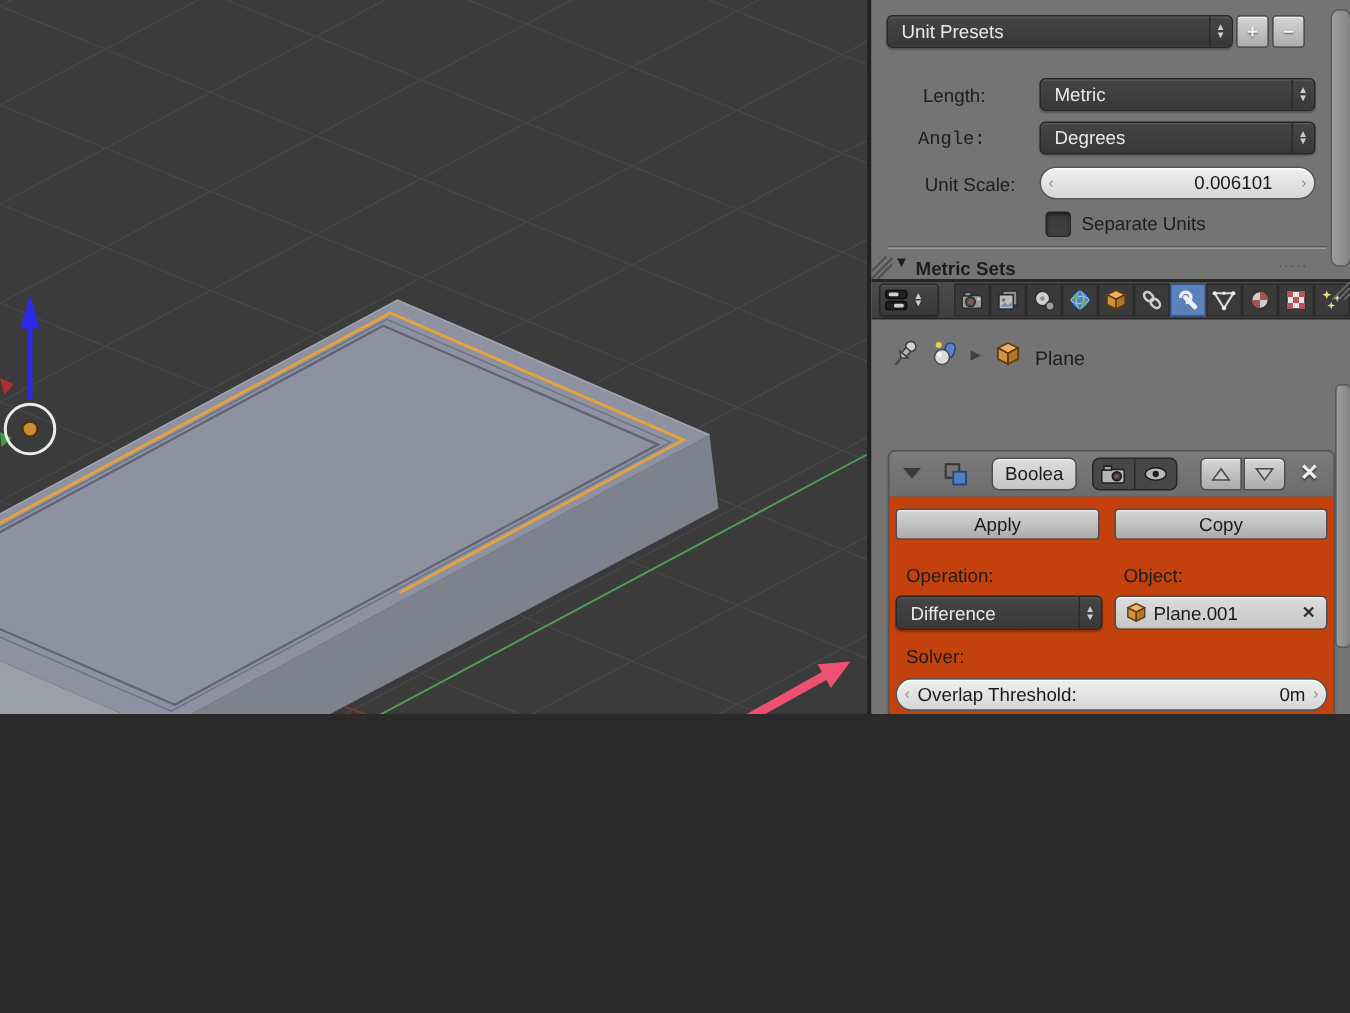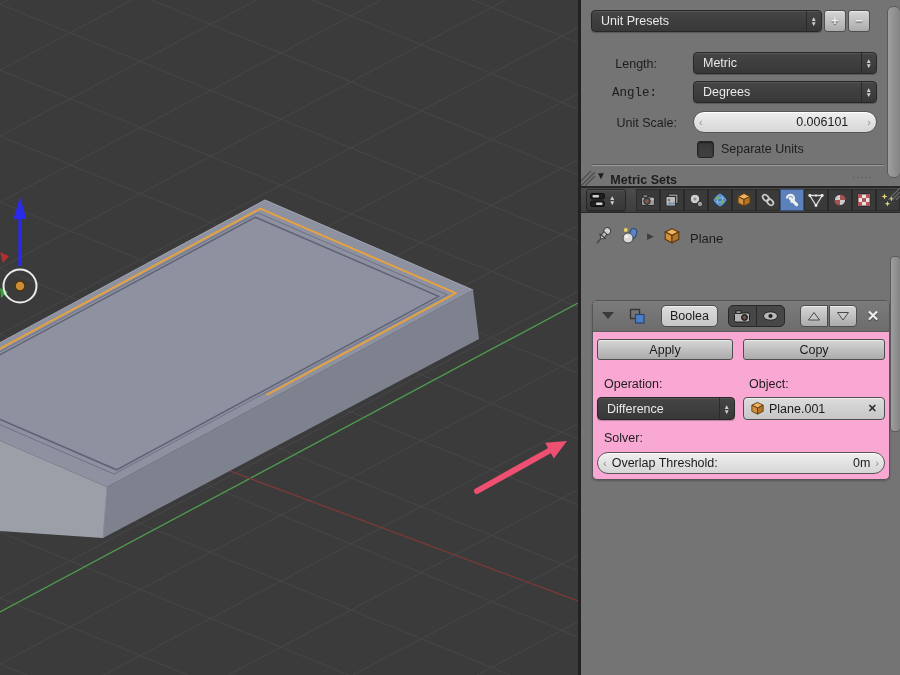--- a/index.html
+++ b/index.html
@@ -1,16 +1,16 @@
 <!DOCTYPE html>
 <html style="--panel-bg: #747474; --viewport-bg: #3b3b3b; --grid-line: #47474a; --axis-green: #4f9e4f; --axis-red: #7c3a38; --selection-orange: #e6a23e; --gizmo-blue: #2a2ae8; --slab-top: #8d91a0; --slab-right: #7e828f; --slab-left: #9ba0a8; --widget-dark: #3b3b3b; --tab-active-blue: #5b80ba; --annotation-pink: #ee5071;"><head>
 <meta charset="utf-8">
 <style>
   html,body{margin:0;padding:0;background:#2a2a2a;}
-  .screen{position:relative;width:900px;height:675px;overflow:hidden;
+  .screen{position:relative;width:900px;height:476px;overflow:hidden;
     font-family:"Liberation Sans",sans-serif;background:var(--panel-bg,#747474);}
   .abs{position:absolute;}
   .lbl{font-size:12.5px;color:#1d1d1d;white-space:nowrap;}
   .lbl-r{text-align:right;}
   
   .dd{background:linear-gradient(#454545,#383838);border:1px solid #272727;border-radius:4px;
       color:#e9e9e9;font-size:12.5px;display:flex;align-items:center;box-sizing:border-box;
       box-shadow:inset 0 1px 0 rgba(255,255,255,.09),0 1px 1px rgba(0,0,0,.25);}
   .dd .txt{padding-left:9px;flex:1;overflow:hidden;}
   .spin{display:flex;flex-direction:column;justify-content:center;align-items:center;
@@ -29,21 +29,21 @@
       display:flex;align-items:center;font-size:12.5px;color:#1b1b1b;box-sizing:border-box;
       box-shadow:inset 0 1px 0 rgba(255,255,255,.5);}
   .sb{background:linear-gradient(90deg,#9e9e9e,#848484);border:1px solid #5a5a5a;border-radius:6px;}
   
   .iconstrip{left:581px;top:186px;width:319px;height:27px;
       background:linear-gradient(#4c4c4c,#3e3e3e);border-top:2px solid #262626;border-bottom:1px solid #292929;box-sizing:border-box;}
   .tab{position:absolute;top:189px;width:24px;height:22px;background:#3a3a3a;border:1px solid #2b2b2b;
       box-sizing:border-box;display:flex;align-items:center;justify-content:center;}
   .tab.active{background:var(--tab-active-blue,#5b80ba);border-color:#39557f;}
   .modbox{left:592px;top:300px;width:296px;height:178px;border:1px solid #555;border-radius:5px;
-      background:#f9a8d4;box-shadow:0 1px 2px rgba(0,0,0,.25);}
+      background:#c2410c;box-shadow:0 1px 2px rgba(0,0,0,.25);}
   .modhead{position:absolute;left:0;top:0;right:0;height:30px;border-radius:4px 4px 0 0;
       background:linear-gradient(#7b7b7b,#6c6c6c);border-bottom:1px solid #5d5d5d;}
   .tri-down{width:0;height:0;border-left:6px solid transparent;border-right:6px solid transparent;border-top:7px solid #3a3a3a;}
   .close-x{color:#efefef;font-size:15px;font-weight:bold;text-shadow:0 1px 1px #3c3c3c;line-height:22px;text-align:center;}
   .glyph-light{color:#f5f5f5;font-weight:bold;text-shadow:0 1px 1px #555;}
   .sep-groove{border-top:1px solid #585858;border-bottom:1px solid #9b9b9b;height:0;}
   .grip{font-size:9px;letter-spacing:1px;color:#4f4f4f;line-height:6px;}
   svg [data-name="viewport-grid"] line, g[data-name="viewport-grid"] line{stroke:var(--grid-line,#47474a);stroke-width:1;}
   .chk{background:linear-gradient(#393939,#414141);border:1px solid #242424;border-radius:3px;box-shadow:inset 0 1px 2px rgba(0,0,0,.5);}
 </style>

